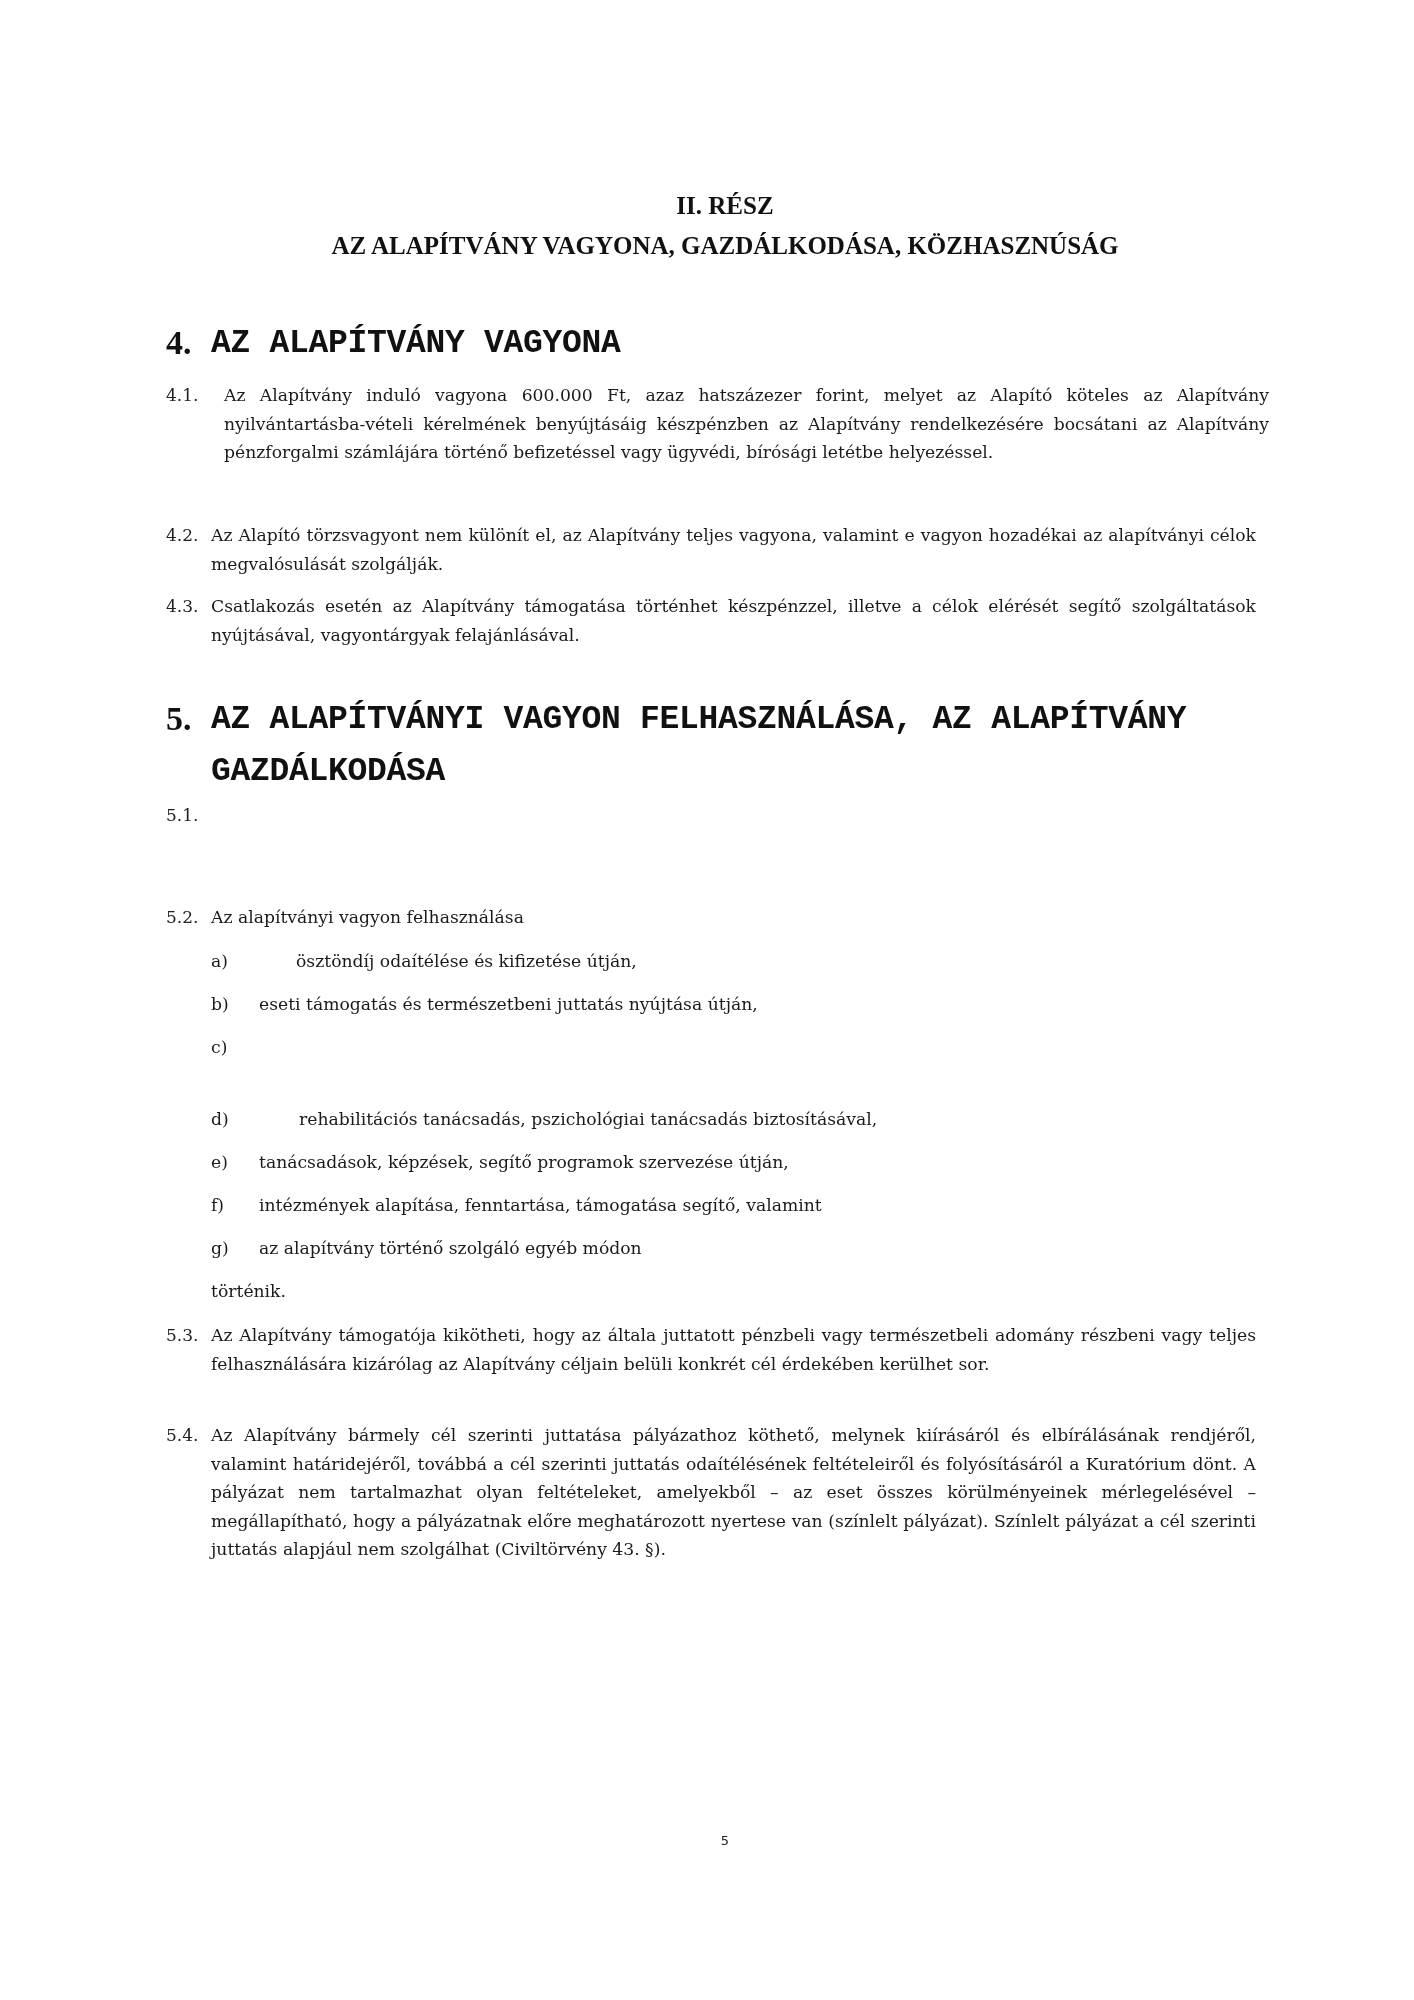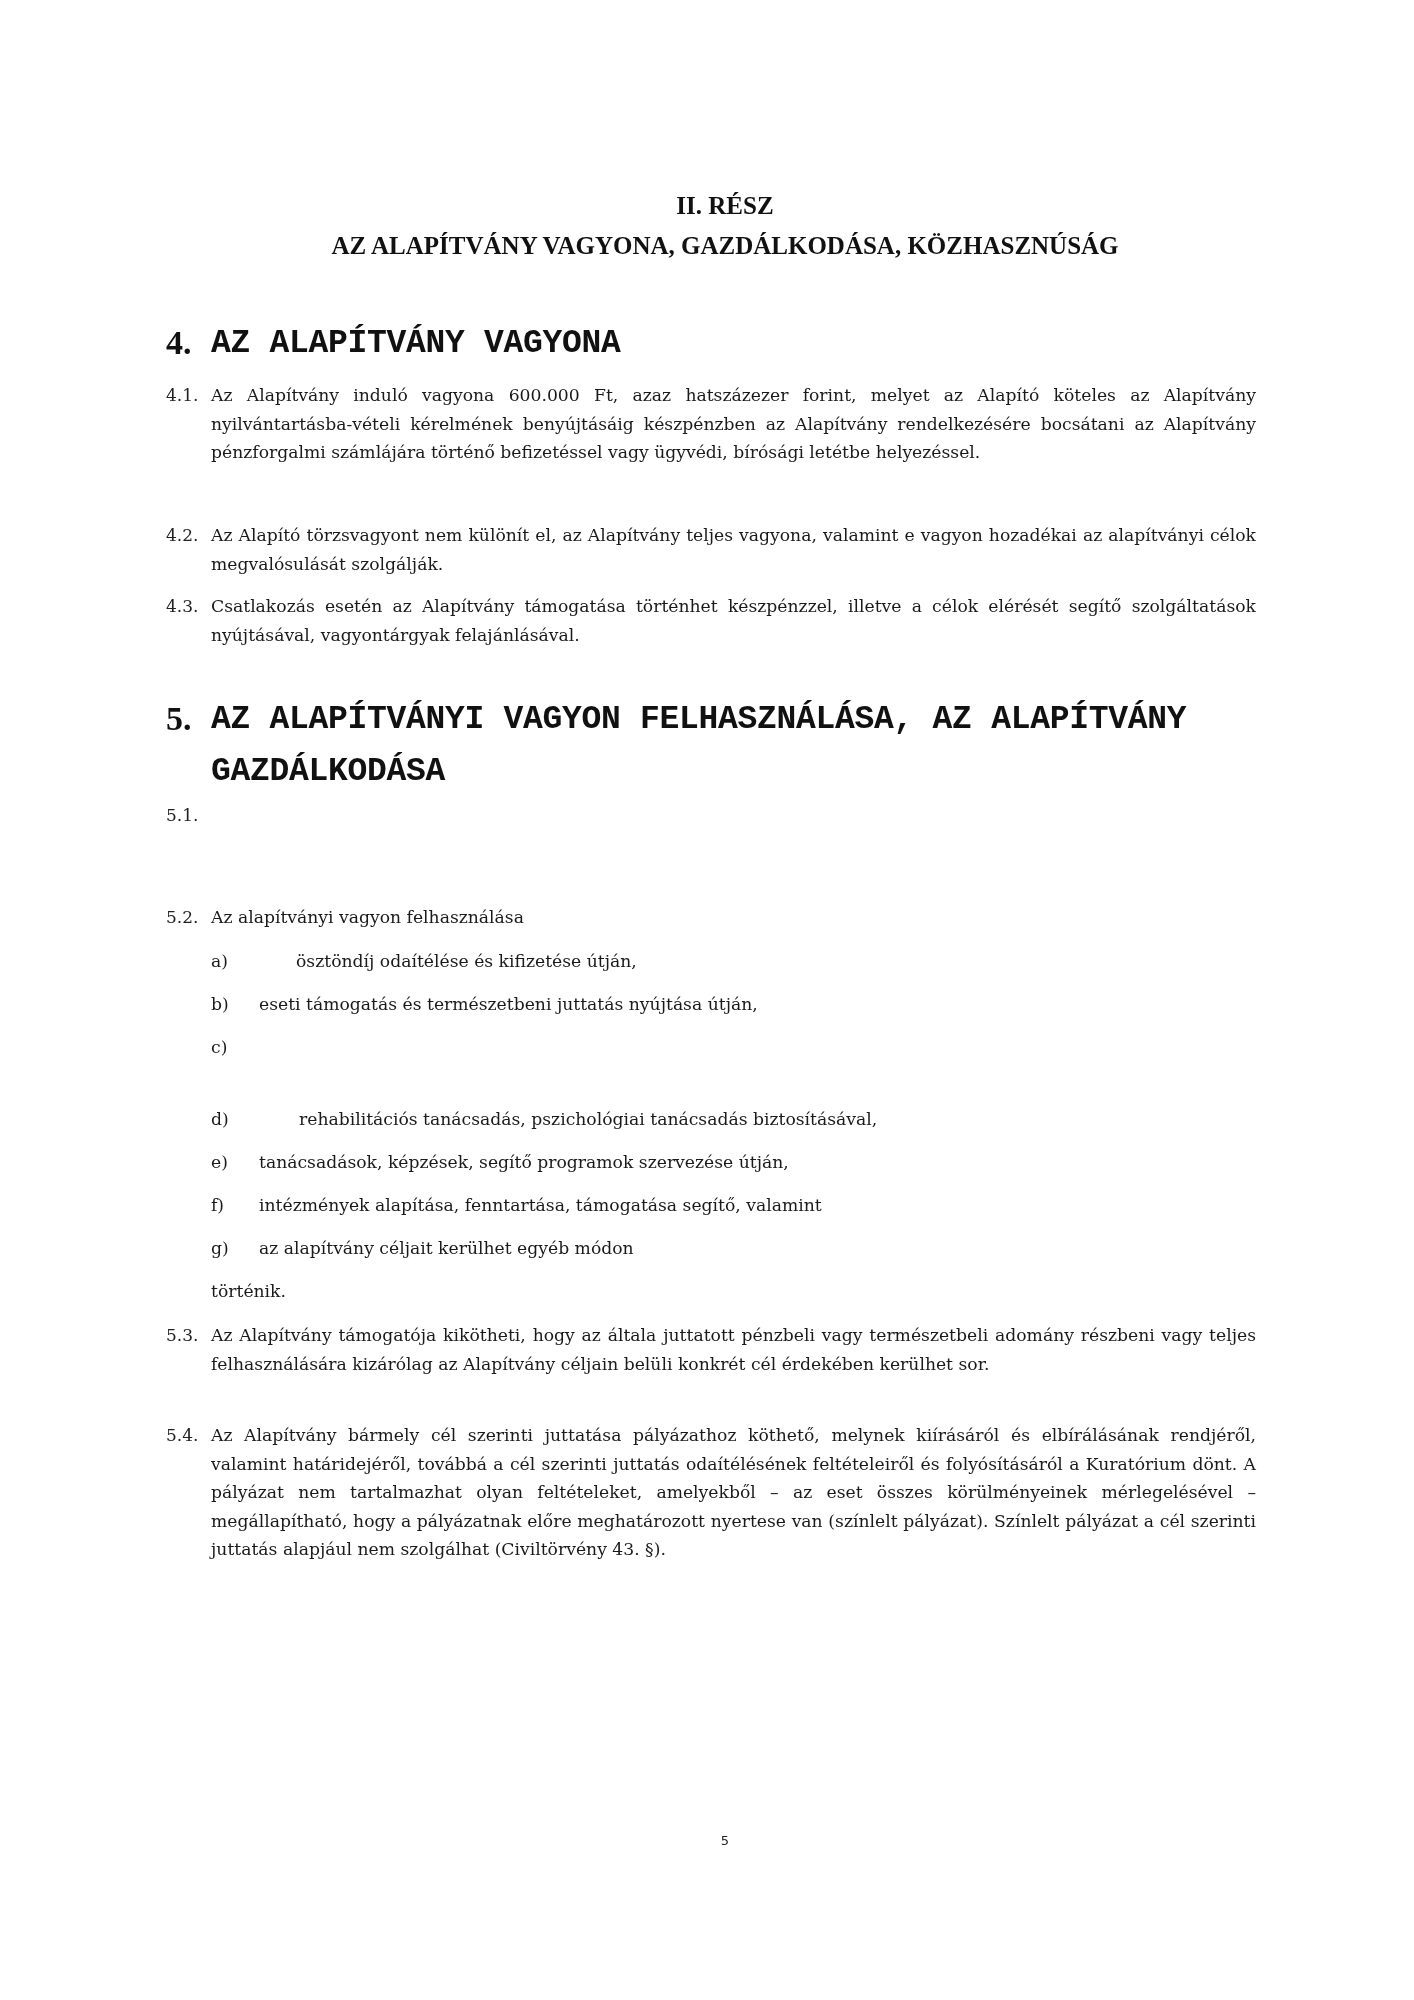--- a/index.html
+++ b/index.html
@@ -52,21 +52,21 @@
 
 <div class="page">
 
   <div class="part-title" style="top:192px;">II. RÉSZ</div>
   <div class="part-title" style="top:232px;">AZ ALAPÍTVÁNY VAGYONA, GAZDÁLKODÁSA, KÖZHASZNÚSÁG</div>
 
   <div class="h-num" style="top:324px;">4.</div>
   <div class="h-text" style="top:318px;">AZ ALAPÍTVÁNY VAGYONA</div>
 
   <div class="p-num" style="top:381px;">4.1.</div>
-  <div class="p-text" style="top:381px;">Az Alapítvány induló vagyona 600.000 Ft, azaz hatszázezer forint, melyet az Alapító köteles az Alapítvány nyilvántartásba-vételi kérelmének benyújtásáig készpénzben az Alapítvány rendelkezésére bocsátani az Alapítvány pénzforgalmi számlájára történő befizetéssel vagy ügyvédi, bírósági letétbe helyezéssel.</div>
+  <div class="p-text" style="top:381px;margin-left:13px;">Az Alapítvány induló vagyona 600.000 Ft, azaz hatszázezer forint, melyet az Alapító köteles az Alapítvány nyilvántartásba-vételi kérelmének benyújtásáig készpénzben az Alapítvány rendelkezésére bocsátani az Alapítvány pénzforgalmi számlájára történő befizetéssel vagy ügyvédi, bírósági letétbe helyezéssel.</div>
 
   <div class="p-num" style="top:521px;">4.2.</div>
   <div class="p-text" style="top:521px;">Az Alapító törzsvagyont nem különít el, az Alapítvány teljes vagyona, valamint e vagyon hozadékai az alapítványi célok megvalósulását szolgálják.</div>
 
   <div class="p-num" style="top:592px;">4.3.</div>
   <div class="p-text" style="top:592px;">Csatlakozás esetén az Alapítvány támogatása történhet készpénzzel, illetve a célok elérését segítő szolgáltatások nyújtásával, vagyontárgyak felajánlásával.</div>
 
   <div class="h-num" style="top:700px;">5.</div>
   <div class="h-text" style="top:694px;">AZ ALAPÍTVÁNYI VAGYON FELHASZNÁLÁSA, AZ ALAPÍTVÁNY GAZDÁLKODÁSA</div>
 
@@ -86,21 +86,21 @@
   <div class="li-label" style="top:1105px;">d)</div>
   <div class="li-text" style="top:1105px;margin-left:40px;">rehabilitációs tanácsadás, pszichológiai tanácsadás biztosításával,</div>
 
   <div class="li-label" style="top:1148px;">e)</div>
   <div class="li-text" style="top:1148px;">tanácsadások, képzések, segítő programok szervezése útján,</div>
 
   <div class="li-label" style="top:1191px;">f)</div>
   <div class="li-text" style="top:1191px;">intézmények alapítása, fenntartása, támogatása segítő, valamint</div>
 
   <div class="li-label" style="top:1234px;">g)</div>
-  <div class="li-text" style="top:1234px;">az alapítvány céljait kerülhet egyéb módon</div>
+  <div class="li-text" style="top:1234px;">az alapítvány történő szolgáló egyéb módon</div>
 
   <div class="li-label" style="top:1277px;">történik.</div>
 
   <div class="p-num" style="top:1321px;">5.3.</div>
   <div class="p-text" style="top:1321px;">Az Alapítvány támogatója kikötheti, hogy az általa juttatott pénzbeli vagy természetbeli adomány részbeni vagy teljes felhasználására kizárólag az Alapítvány céljain belüli konkrét cél érdekében kerülhet sor.</div>
 
   <div class="p-num" style="top:1421px;">5.4.</div>
   <div class="p-text" style="top:1421px;">Az Alapítvány bármely cél szerinti juttatása pályázathoz köthető, melynek kiírásáról és elbírálásának rendjéről, valamint határidejéről, továbbá a cél szerinti juttatás odaítélésének feltételeiről és folyósításáról a Kuratórium dönt. A pályázat nem tartalmazhat olyan feltételeket, amelyekből – az eset összes körülményeinek mérlegelésével – megállapítható, hogy a pályázatnak előre meghatározott nyertese van (színlelt pályázat). Színlelt pályázat a cél szerinti juttatás alapjául nem szolgálhat (Civiltörvény 43. §).</div>
 
   <div class="page-num" style="top:1833px;">5</div>

